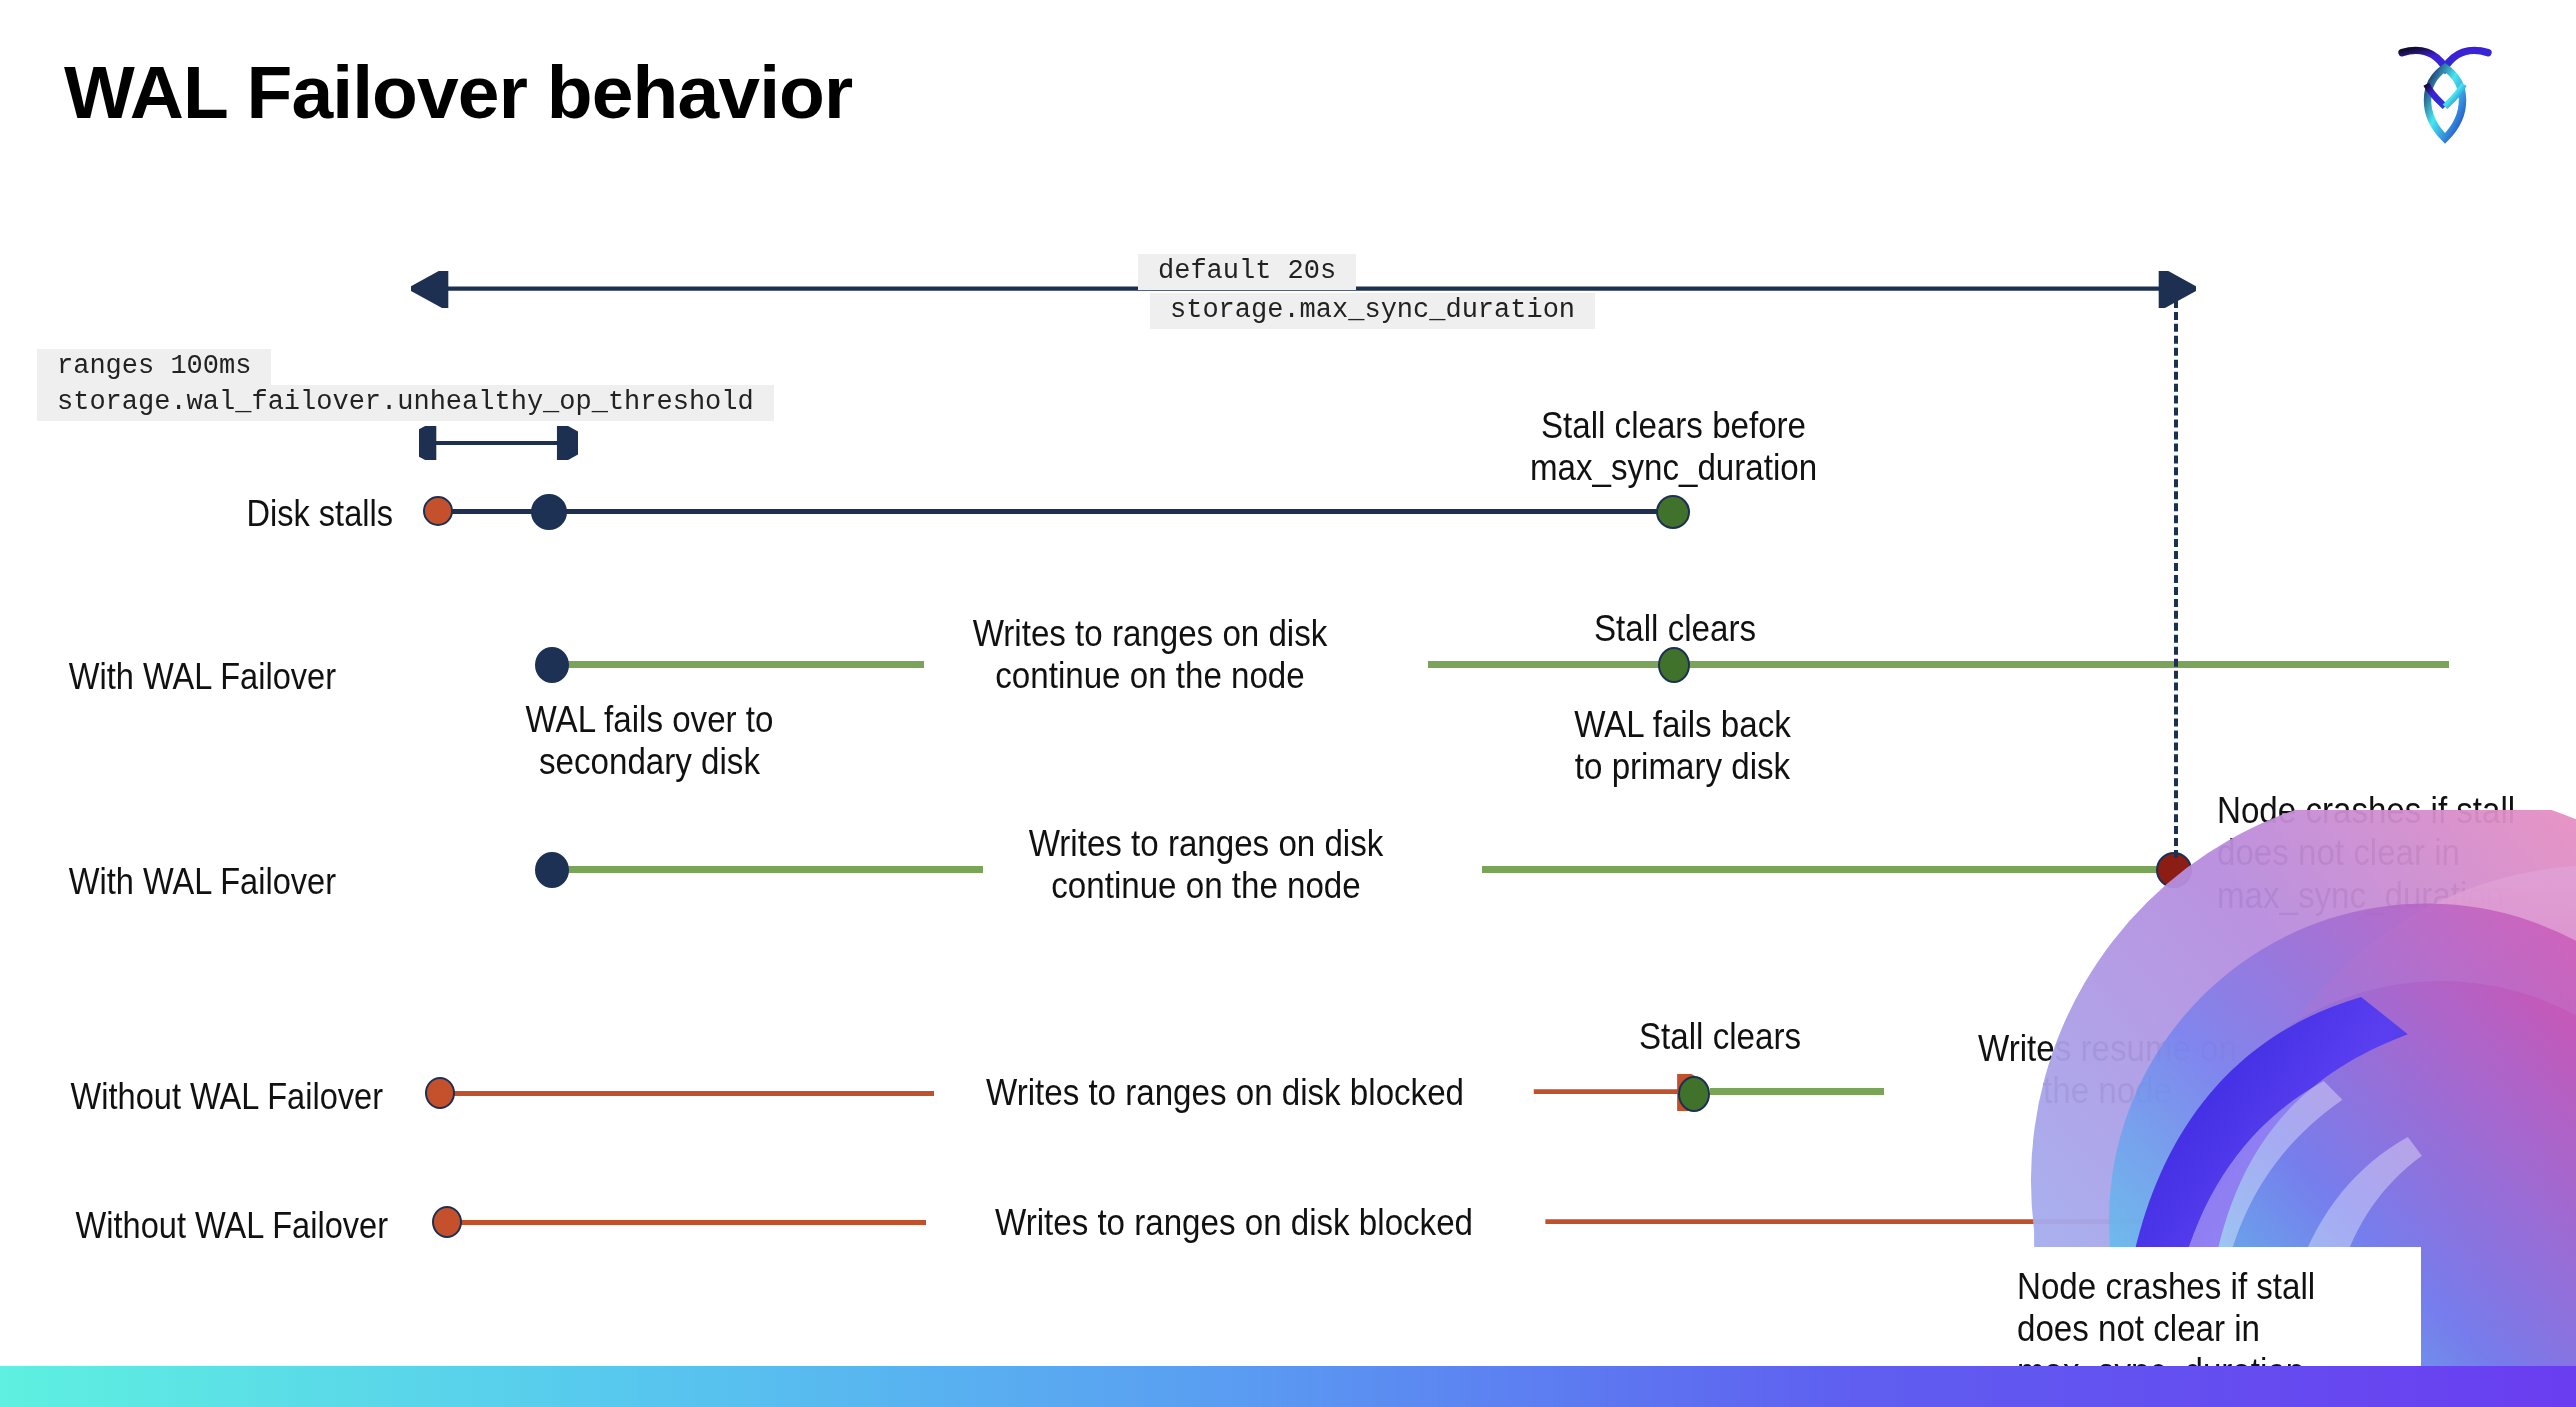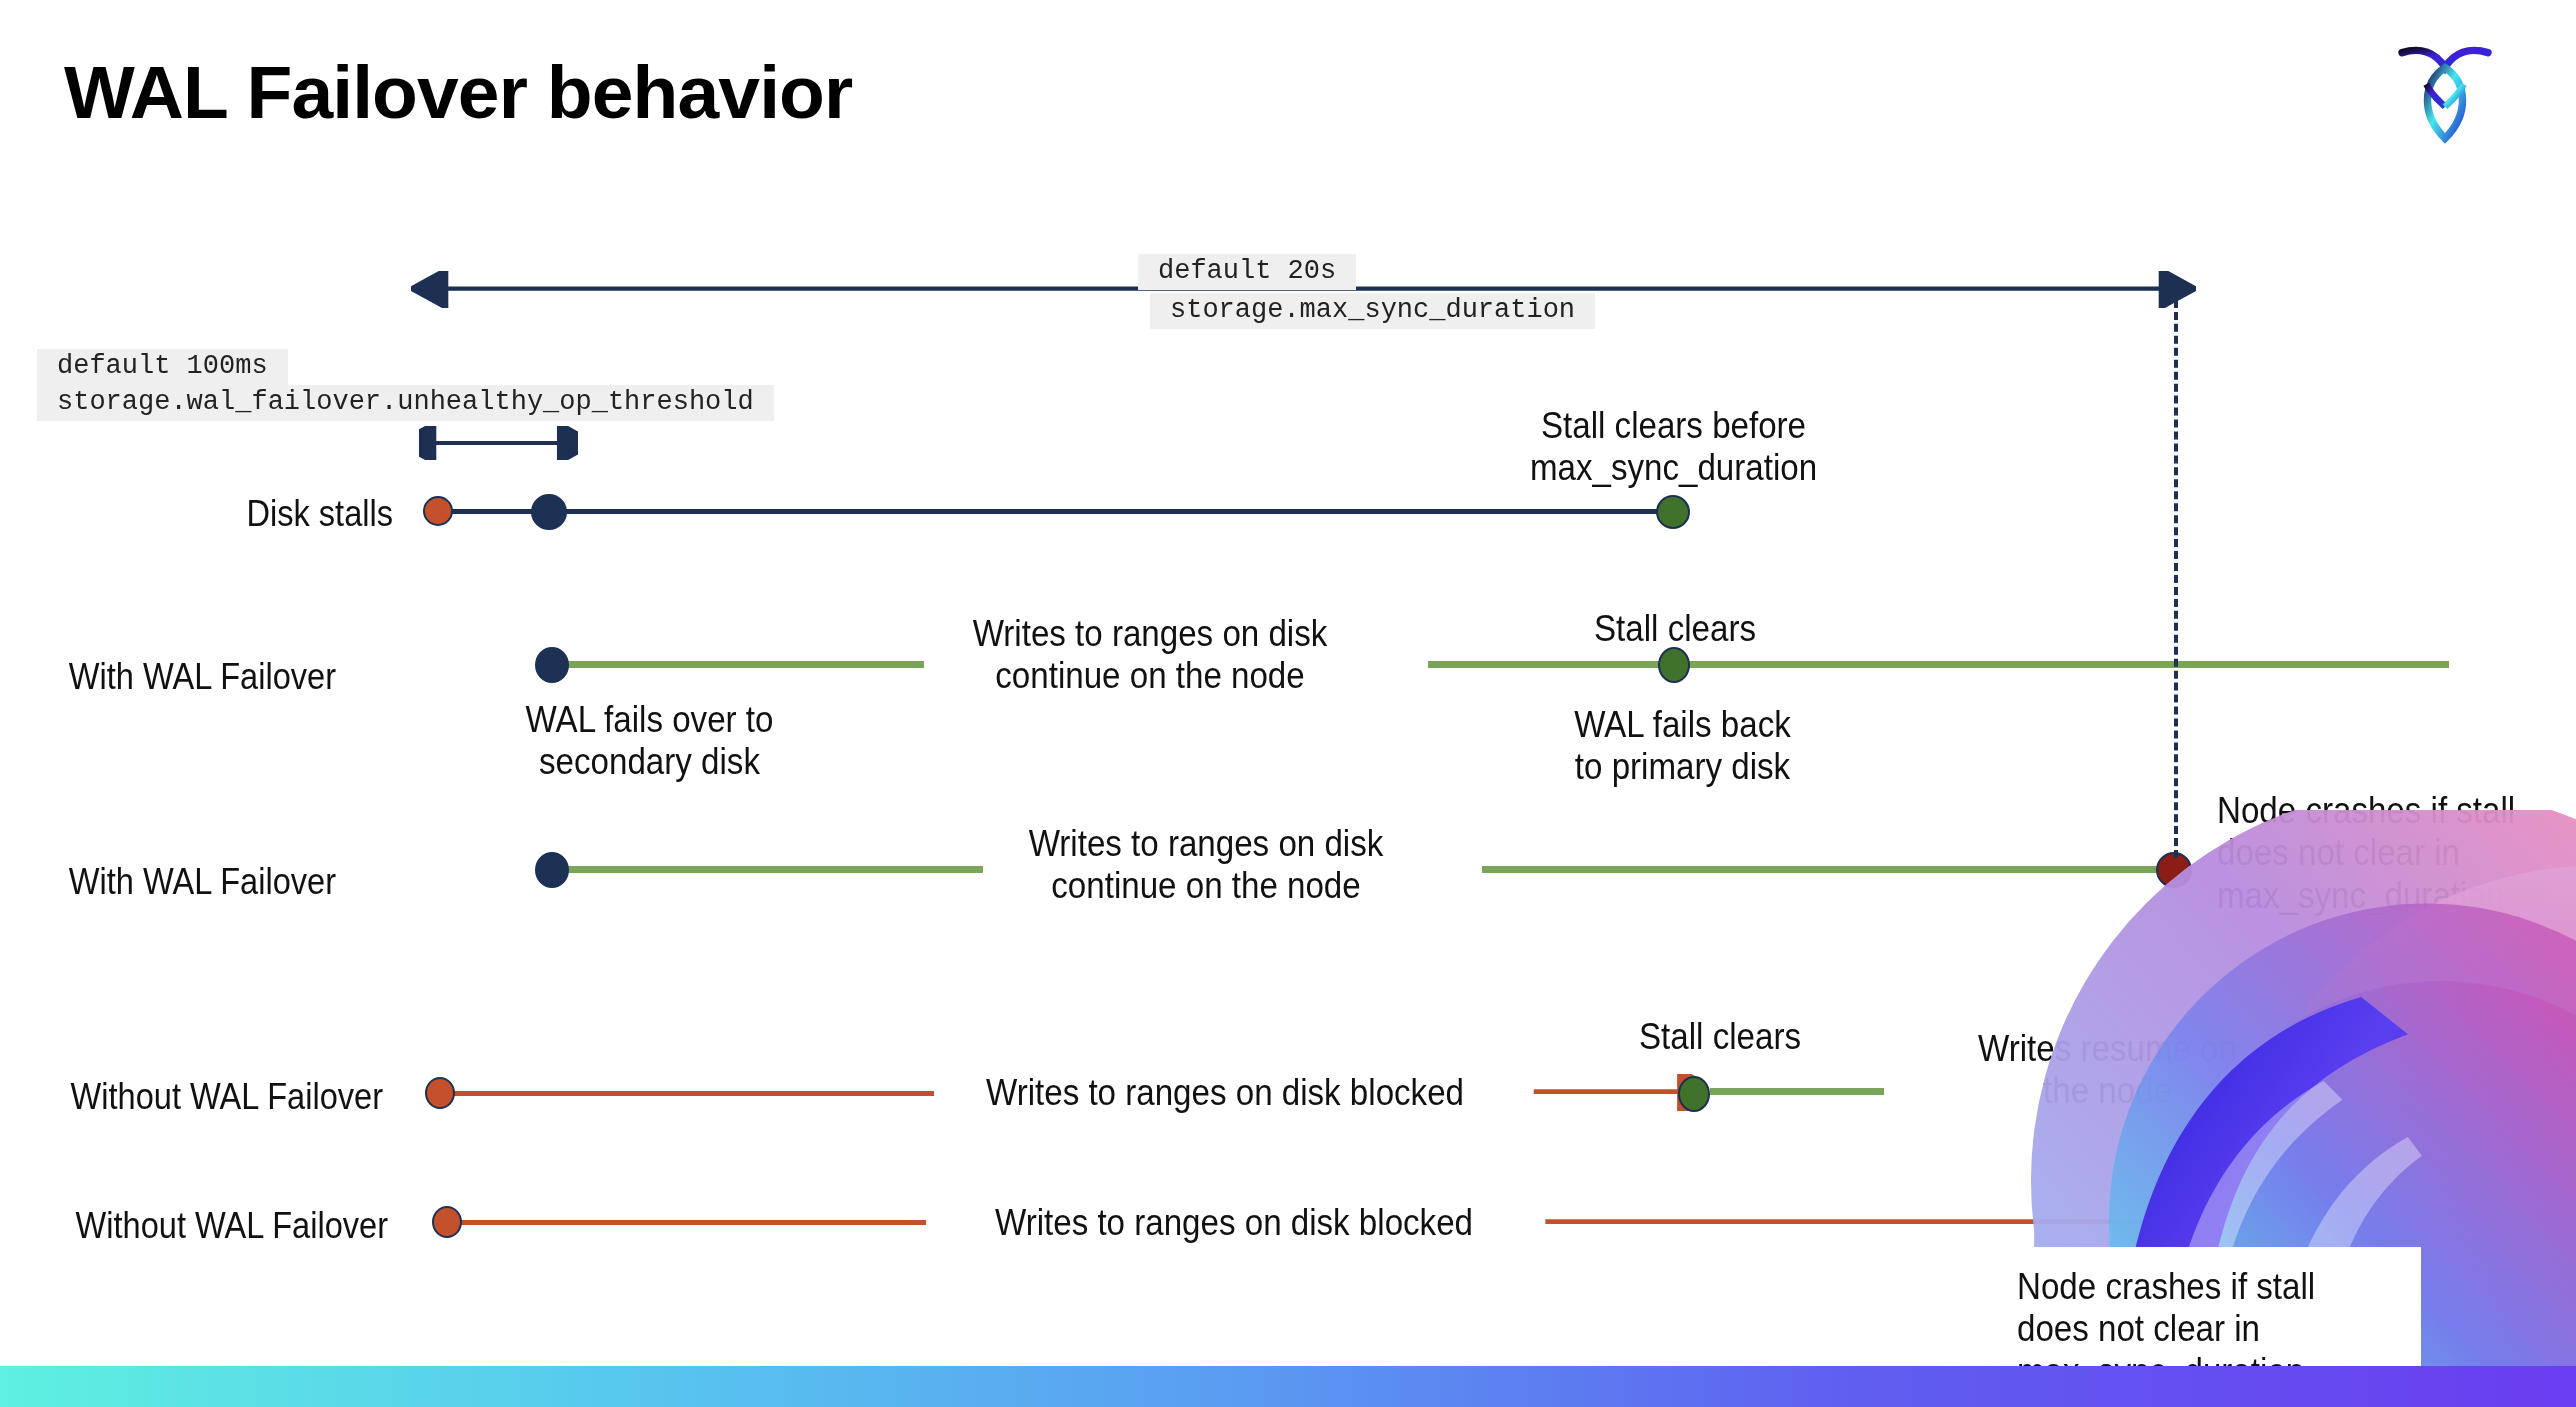--- a/index.html
+++ b/index.html
@@ -113,21 +113,21 @@
       <marker id="arrR" markerWidth="11" markerHeight="11" refX="2" refY="5.5" orient="auto">
         <path d="M1,0 L1,11 L11,5.5 Z" fill="#1d3052"></path>
       </marker>
     </defs>
     <line x1="26" y1="19" x2="1884" y2="19" stroke="#1d3052" stroke-width="4.5" marker-start="url(#arrL)" marker-end="url(#arrR)"></line>
   </svg>
 
   <div class="code c3">default 20s</div>
   <div class="code c4">storage.max_sync_duration</div>
 
-  <div class="code c1">default 100ms</div>
+  <div class="code c1">ranges 100ms</div>
   <div class="code c2">storage.wal_failover.unhealthy_op_threshold</div>
 
   <svg style="position:absolute;left:419px;top:426px;" width="159" height="34" viewBox="0 0 170 36">
     <line x1="14" y1="18" x2="152" y2="18" stroke="#1d3052" stroke-width="4.5" marker-start="url(#arrL)" marker-end="url(#arrR)"></line>
   </svg>
 
   <div class="rowlabel" style="left:0px;width:393px;top:493px;">Disk stalls</div>
 
   <div class="seg navy" style="left:439px;top:509px;width:1236px;"></div>
 

